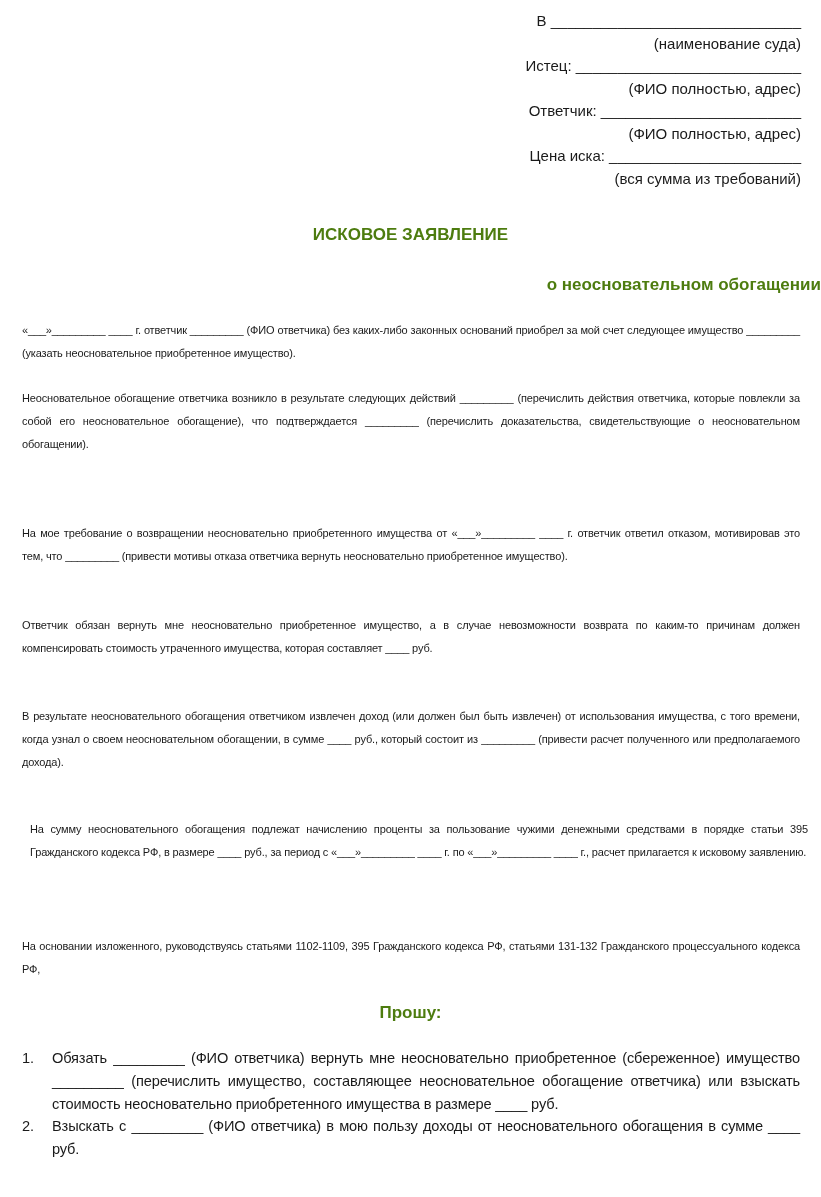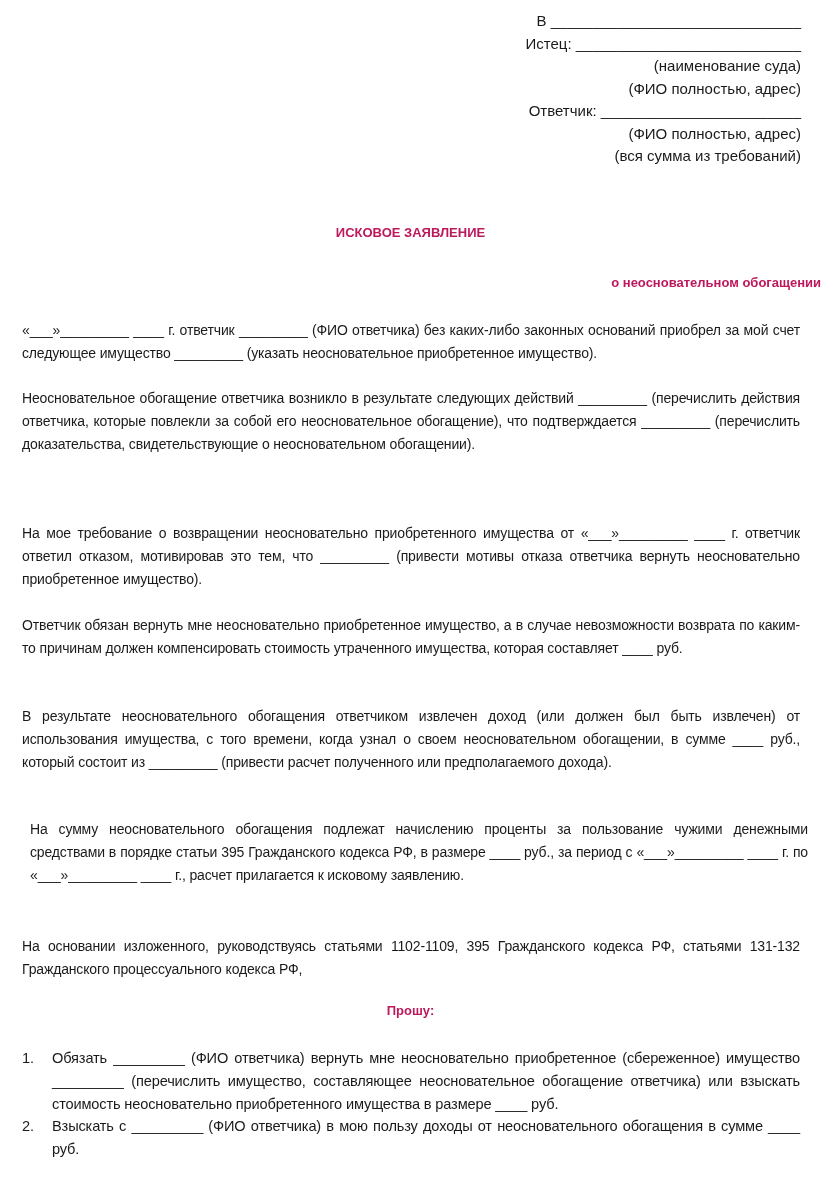--- a/index.html
+++ b/index.html
@@ -10,46 +10,47 @@
       font-size: 15px;
     }
     .page { position: absolute; left: 0; top: 0; width: 821px; height: 1197px; }
     .header-block {
       position: absolute; right: 20px; top: 10px; width: 300px;
       text-align: right; line-height: 22.5px; font-size: 15px;
     }
     .header-line { white-space: nowrap; }
     .title {
       position: absolute; left: 0; width: 821px; text-align: center;
-      font-weight: bold; font-size: 13px; color: #be185d;
+      font-weight: bold; font-size: 17px; color: #4d7c0f;
     }
     .para {
       position: absolute; left: 22px; width: 778px;
-      text-align: justify; line-height: 22.8px; font-size: 14px;
+      text-align: justify; line-height: 22.8px; font-size: 11px;
       letter-spacing: -0.15px;
     }
     .list {
       position: absolute; left: 22px; width: 778px; margin: 0; padding: 0; list-style: none;
       line-height: 22.8px; font-size: 14.6px; letter-spacing: -0.15px;
     }
     .list-item { position: relative; padding-left: 30px; text-align: justify; }
     .list-num { position: absolute; left: 0; top: 0; }
   </style>
 </head>
 <body>
 
 <div class="page">
 
   <div class="header-block">
     <div class="header-line">В ______________________________</div>
+    <div class="header-line">(наименование суда)</div>
     <div class="header-line">Истец: ___________________________</div>
-    <div class="header-line">(наименование суда)</div>
     <div class="header-line">(ФИО полностью, адрес)</div>
     <div class="header-line">Ответчик: ________________________</div>
     <div class="header-line">(ФИО полностью, адрес)</div>
+    <div class="header-line">Цена иска: _______________________</div>
     <div class="header-line">(вся сумма из требований)</div>
   </div>
 
   <div class="title" style="top:225px;">ИСКОВОЕ ЗАЯВЛЕНИЕ</div>
   <div class="title" style="top:275px;text-align:right;">о неосновательном обогащении</div>
 
   <div class="para" style="top:319px;">«___»_________ ____ г. ответчик _________ (ФИО ответчика) без каких-либо законных оснований приобрел за мой счет следующее имущество _________ (указать неосновательное приобретенное имущество).</div>
   <div class="para" style="top:387px;">Неосновательное обогащение ответчика возникло в результате следующих действий _________ (перечислить действия ответчика, которые повлекли за собой его неосновательное обогащение), что подтверждается _________ (перечислить доказательства, свидетельствующие о неосновательном обогащении).</div>
   <div class="para" style="top:522px;">На мое требование о возвращении неосновательно приобретенного имущества от «___»_________ ____ г. ответчик ответил отказом, мотивировав это тем, что _________ (привести мотивы отказа ответчика вернуть неосновательно приобретенное имущество).</div>
   <div class="para" style="top:705px;">В результате неосновательного обогащения ответчиком извлечен доход (или должен был быть извлечен) от использования имущества, с того времени, когда узнал о своем неосновательном обогащении, в сумме ____ руб., который состоит из _________ (привести расчет полученного или предполагаемого дохода).</div>

